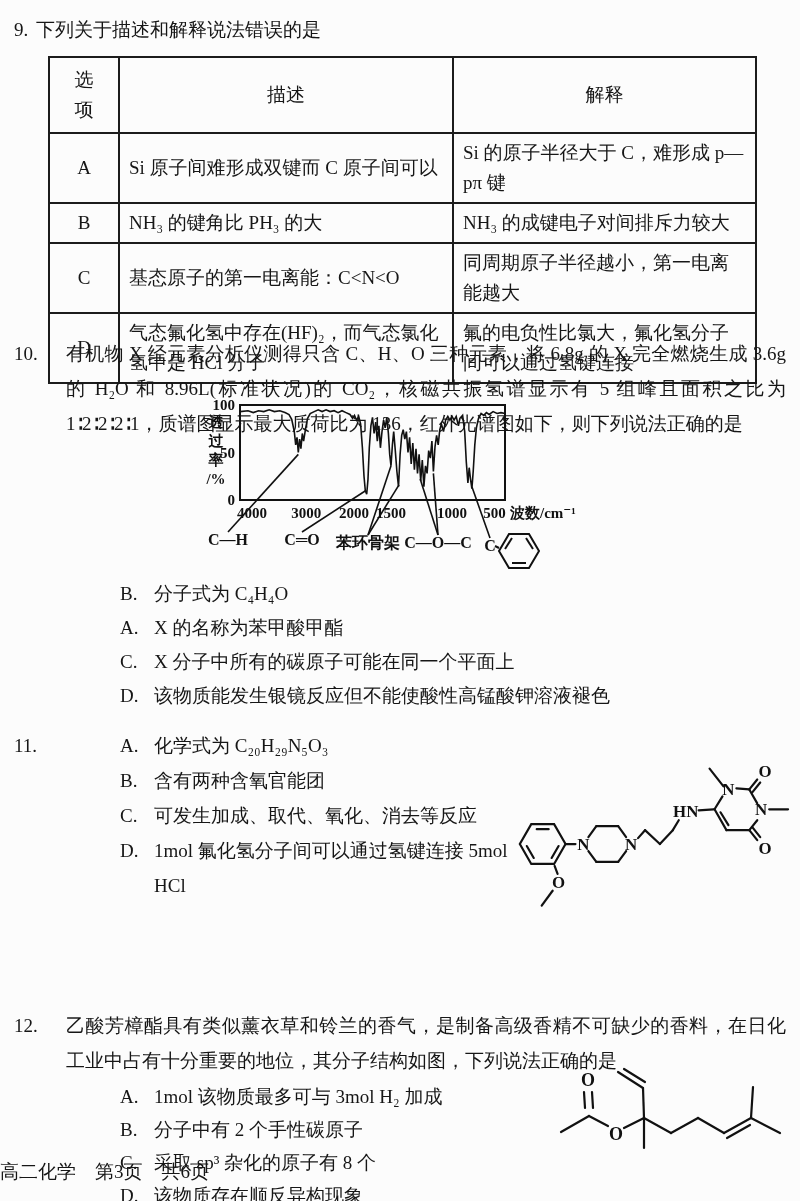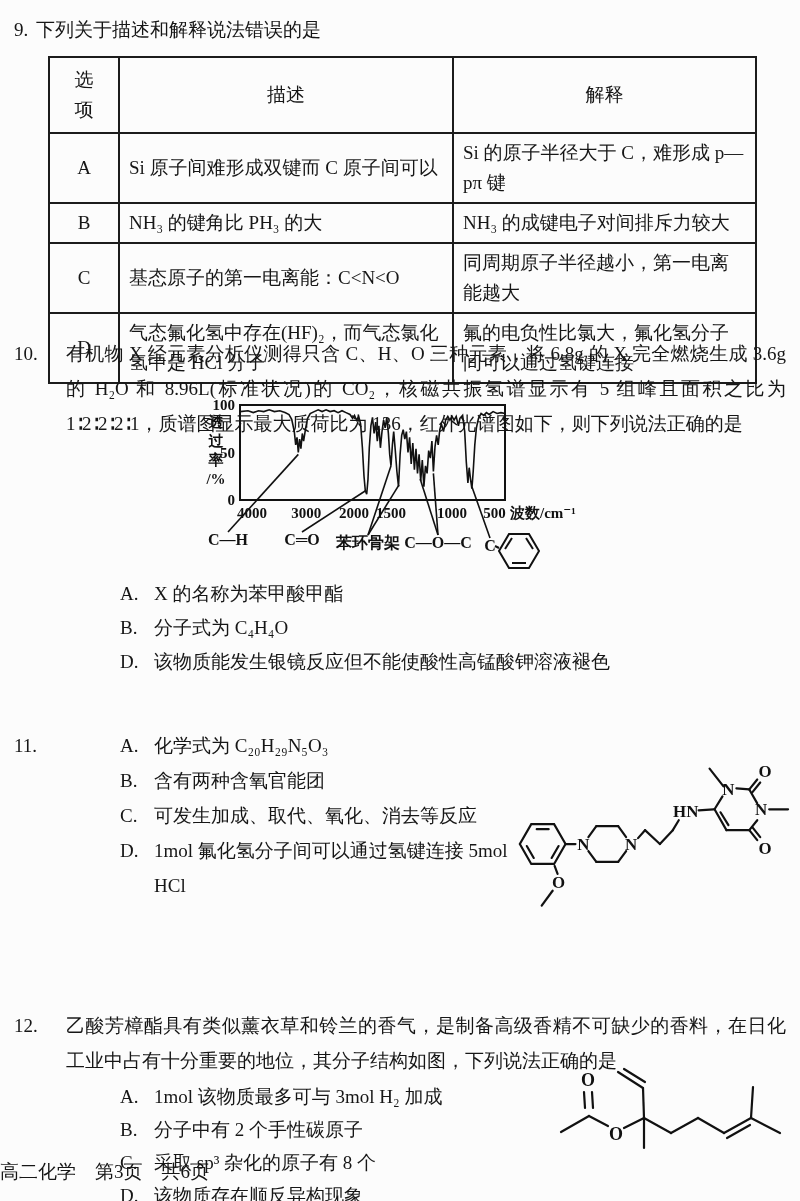--- a/index.html
+++ b/index.html
@@ -134,22 +134,23 @@
         <line x1="297" y1="149" x2="301" y2="151"></line>
         <path d="M341,154 L331,171 L311,171 L301,154 L311,137 L331,137 Z"></path>
         <line x1="328" y1="166" x2="314" y2="166"></line>
         <line x1="307" y1="152" x2="314" y2="141"></line>
         <line x1="335" y1="152" x2="328" y2="141"></line>
       </g>
     </svg>
   </div>
 
   <div class="opts">
+    <div class="opt"><span class="okey">B.</span><span class="otext">分子式为 C₄H₄O</span></div>
     <div class="opt"><span class="okey">A.</span><span class="otext">X 的名称为苯甲酸甲酯</span></div>
-    <div class="opt"><span class="okey">B.</span><span class="otext">分子式为 C₄H₄O</span></div>
+    <div class="opt"><span class="okey">C.</span><span class="otext">X 分子中所有的碳原子可能在同一个平面上</span></div>
     <div class="opt"><span class="okey">D.</span><span class="otext">该物质能发生银镜反应但不能使酸性高锰酸钾溶液褪色</span></div>
   </div>
 </div>
 
 <div class="qblock" id="q11">
   <span class="qnum">11.</span>
   <div class="opts">
     <div class="opt"><span class="okey">A.</span><span class="otext">化学式为 C₂₀H₂₉N₅O₃</span></div>
     <div class="opt"><span class="okey">B.</span><span class="otext">含有两种含氧官能团</span></div>
     <div class="opt"><span class="okey">C.</span><span class="otext">可发生加成、取代、氧化、消去等反应</span></div>

